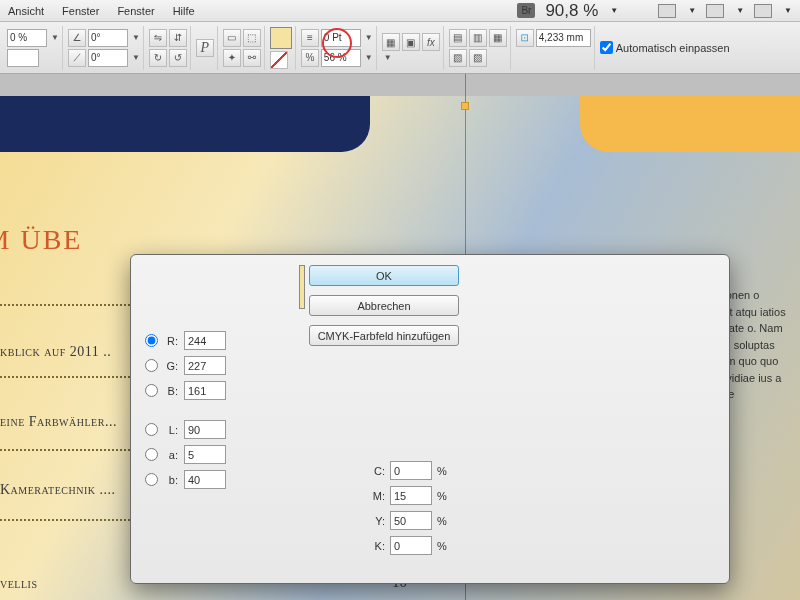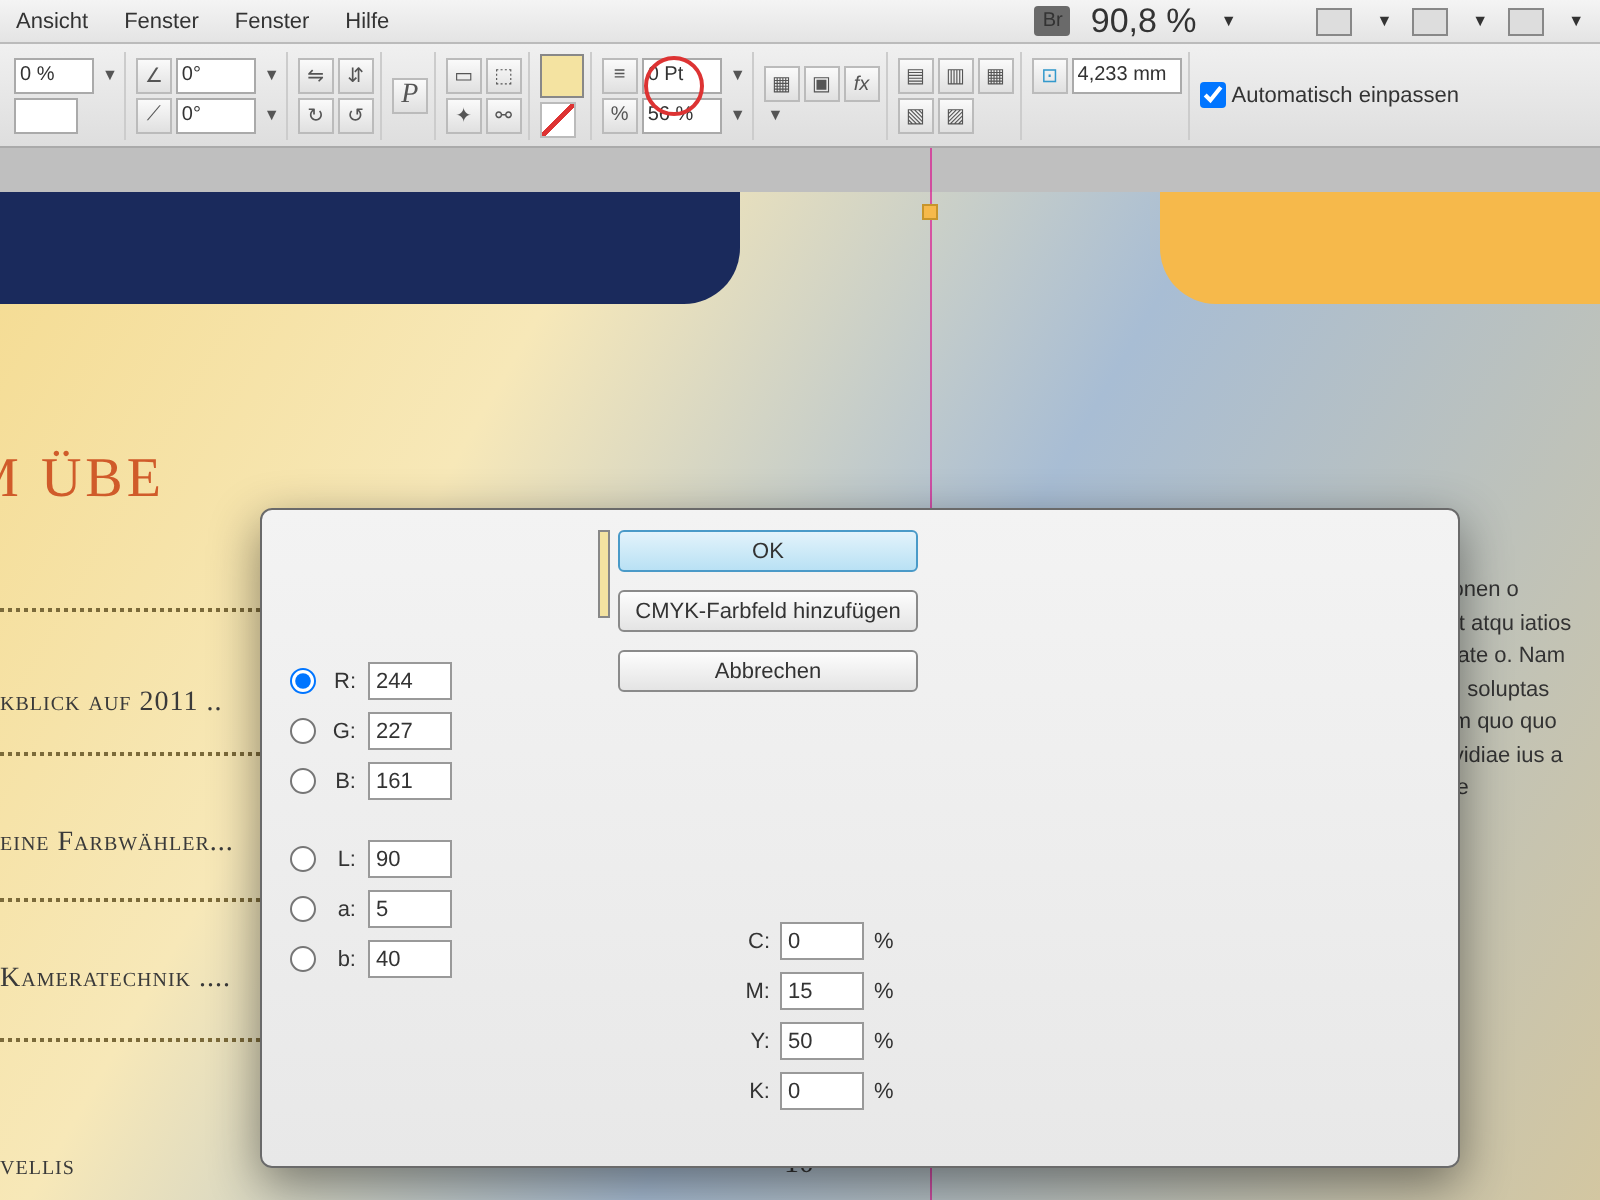--- a/index.html
+++ b/index.html
@@ -243,22 +243,22 @@
             <input type="radio" name="cs" style="">
             <label>b:</label>
             <input class="num-input" value="40" style="">
           </div>
       </div>
       <div class="col-right">
         <div style="display:flex;gap:12px;width:100%">
           <div class="swatch-big"></div>
           <div style="flex:1;display:flex;flex-direction:column;gap:4px;margin-left:-8px">
             <button class="dlg-btn primary">OK</button>
+            <button class="dlg-btn">Abbrechen</button>
             <button class="dlg-btn">CMYK-Farbfeld hinzufügen</button>
-            <button class="dlg-btn">Abbrechen</button>
           </div>
         </div>
         <div class="cmyk-rows">
           <div class="cmyk-row">
               <label>C:</label>
               <input class="num-input" value="0" style="">
               <span class="pct">%</span>
             </div>
           <div class="cmyk-row">
               <label>M:</label>

